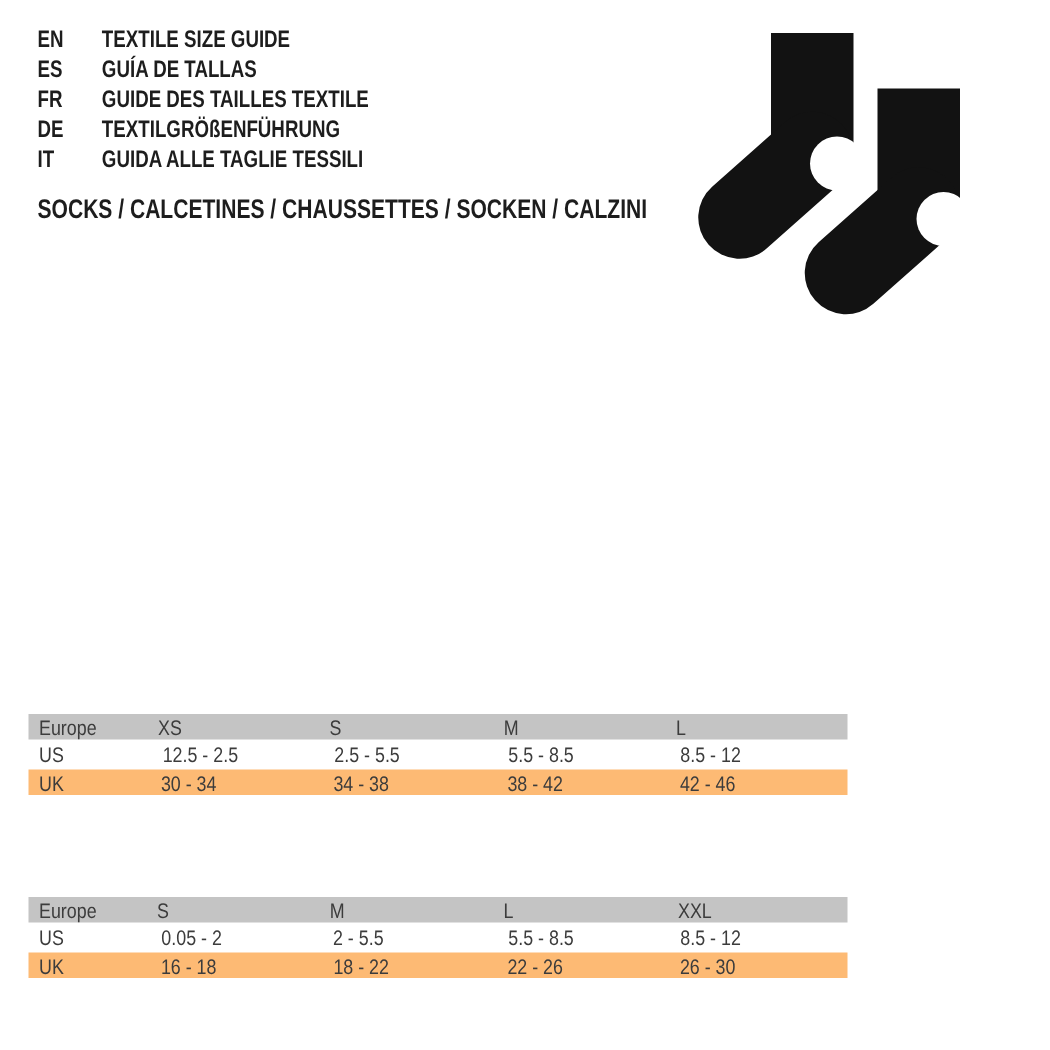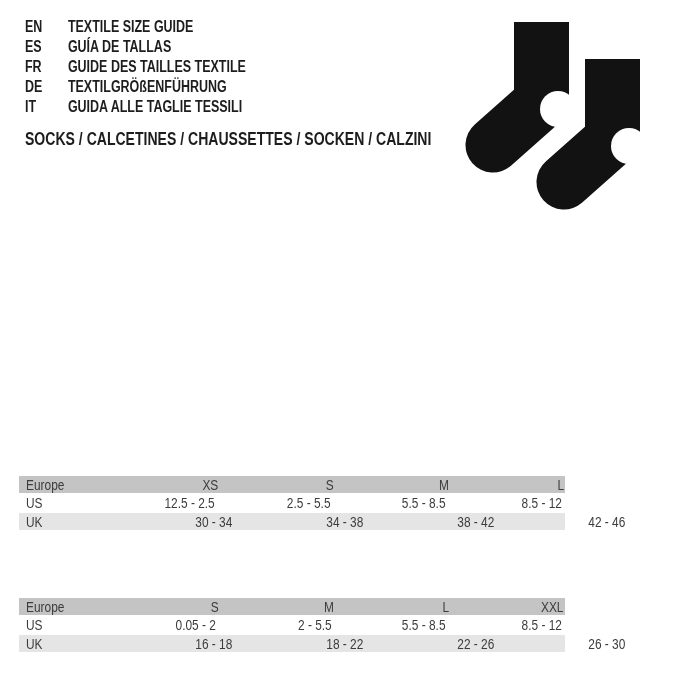--- a/index.html
+++ b/index.html
@@ -61,27 +61,27 @@
   .sizetable { width: 546px; }
   .trow {
     display: flex;
     height: 17px;
     align-items: center;
     font-size: 14px;
     color: #3c3c3c;
   }
   .trow.head { background: #c4c4c4; }
   .trow.rowa { margin-top: 1.5px; background: #ffffff; }
-  .trow.rowb { margin-top: 1.5px; background: #e5e5e5; gap: 16px; }
+  .trow.rowb { margin-top: 1.5px; background: #fdba74; }
   .c0 {
     width: 85px; flex: 0 0 85px;
     box-sizing: border-box; padding-left: 7px;
     text-align: left;
   }
-  .cv { width: 115.25px; flex: 0 0 115.25px; text-align: right; }
+  .cv { width: 115.25px; flex: 0 0 115.25px; text-align: left; }
   .cellsq {
     display: inline-block;
     transform: scaleX(0.85);
     white-space: nowrap;
   }
   .c0 .cellsq { transform-origin: 0 50%; }
   .cv .cellsq { transform-origin: 50% 50%; }
 </style>
 </head>
 <body>

